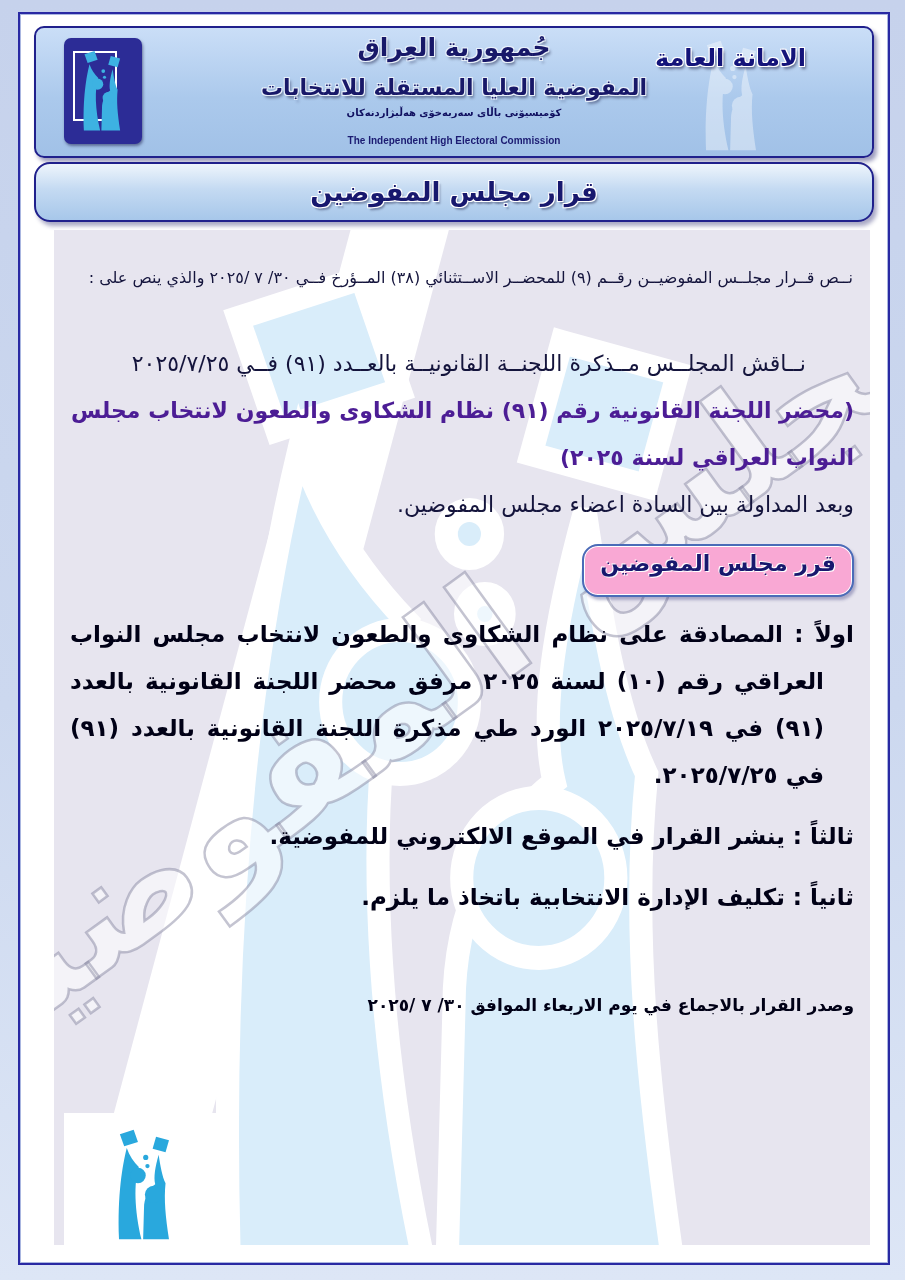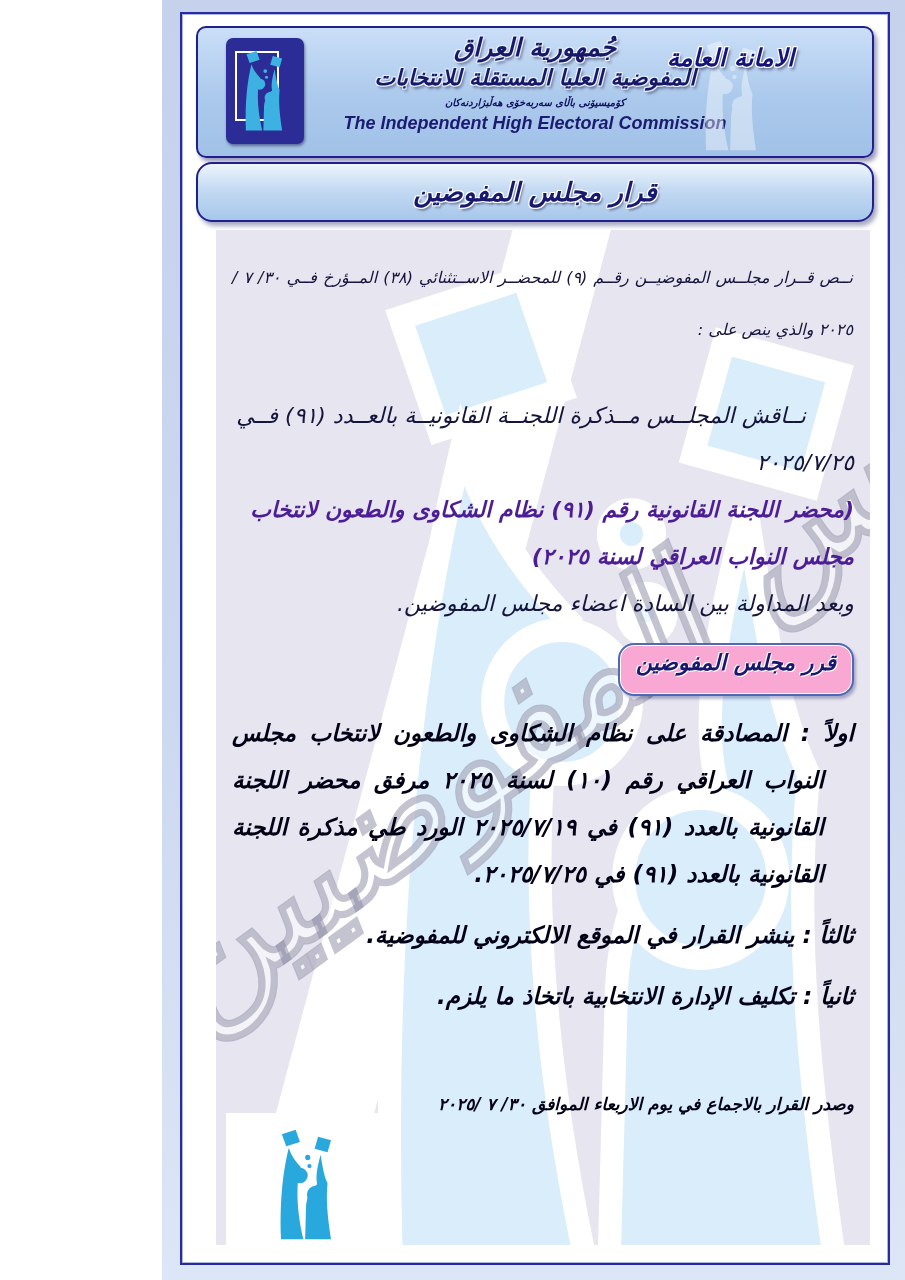--- a/index.html
+++ b/index.html
@@ -1,20 +1,19 @@
 <!DOCTYPE html>
 <html lang="ar" dir="rtl"><head>
 <meta charset="utf-8">
 <style>
   html,body{margin:0;padding:0;}
   .page{
-    position:relative; width:743px; height:1280px; overflow:hidden;
+    position:relative; width:905px; height:1280px; overflow:hidden;
     background:linear-gradient(180deg,#c6d2ec 0%,#ccd8ef 55%,#dde6f6 100%);
     font-family:"DejaVu Sans", sans-serif;
-    font-style:italic;
   }
   .frame{
     position:absolute; left:18px; top:12px; right:15px; bottom:15px;
     background:#ffffff; border:2px solid #2929a3;
     box-shadow:inset 0 0 0 1px #aab6e0;
   }
   
   .header-panel{
     position:absolute; left:14px; right:14px; top:12px; height:128px;
     border:2px solid #20208c; border-radius:10px;
@@ -29,24 +28,24 @@
     position:absolute; left:9px; top:13px; width:40px; height:66px;
     border:2px solid #fff;
   }
   .logo-box svg{ position:absolute; left:8px; top:8px; width:60px; height:90px; }
   .center-block{
     position:absolute; left:50%; top:6px; transform:translateX(-50%);
     width:420px; text-align:center; line-height:1.15;
   }
   .rep{ font-size:25px; font-weight:bold; color:#181868;
     text-shadow:1px 1px 0 #e8f0fa,-1px -1px 0 #e8f0fa,1px -1px 0 #e8f0fa,-1px 1px 0 #e8f0fa,2px 3px 3px rgba(10,10,50,.45); }
-  .com-ar{ font-size:22px; font-weight:bold; color:#181868; margin-top:2px;
+  .com-ar{ font-size:22px; font-weight:bold; color:#181868; margin-top:12px;
     text-shadow:1px 1px 0 #e8f0fa,-1px -1px 0 #e8f0fa,1px -1px 0 #e8f0fa,-1px 1px 0 #e8f0fa,2px 3px 3px rgba(10,10,50,.45); }
   .com-ku{ font-size:10px; font-weight:bold; color:#101060; margin-top:7px; }
-  .com-en{ font-size:18px; font-weight:bold; color:#1b1b72; margin-top:4px;
+  .com-en{ font-size:10px; font-weight:bold; color:#1b1b72; margin-top:16px;
     font-family:"Liberation Sans","DejaVu Sans",sans-serif; }
   .secretariat{
     position:absolute; right:24px; top:18px; width:235px; text-align:center;
   }
   .sec-wm{ position:absolute; left:50%; top:-6px; transform:translateX(-50%);
     width:84px; height:112px; opacity:.40; }
   .sec-line{ position:relative; font-size:24px; font-weight:bold; color:#14147a; line-height:1.0; 
     text-shadow:1px 1px 0 #fff,-1px -1px 0 #fff,1px -1px 0 #fff,-1px 1px 0 #fff,2px 3px 3px rgba(10,10,50,.5);text-align:center; }
   .sec-line + .sec-line{ margin-top:36px; }
   

